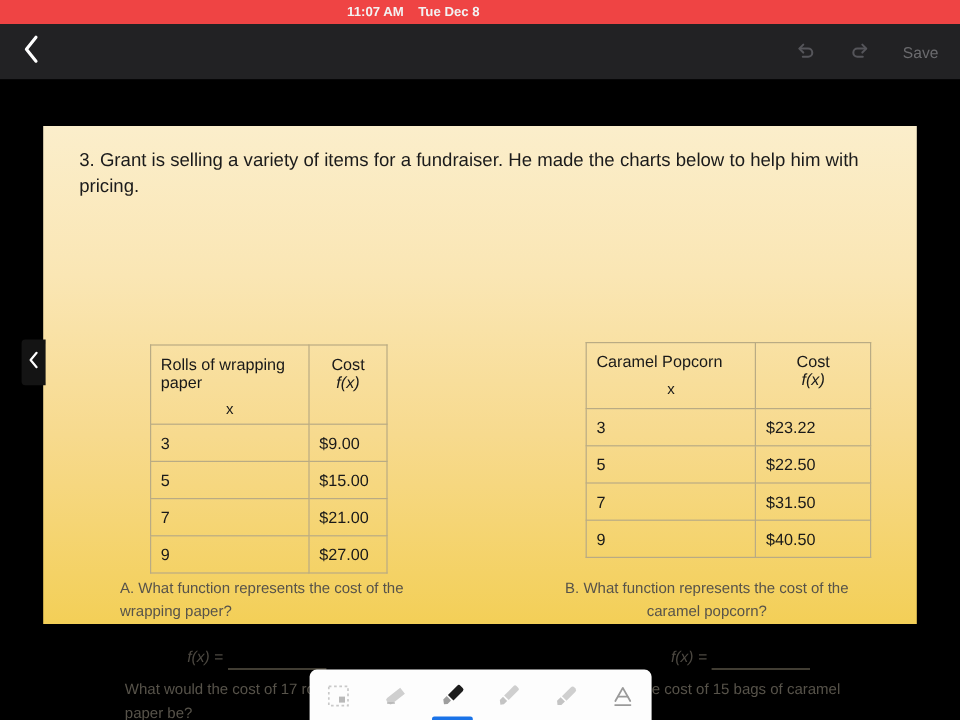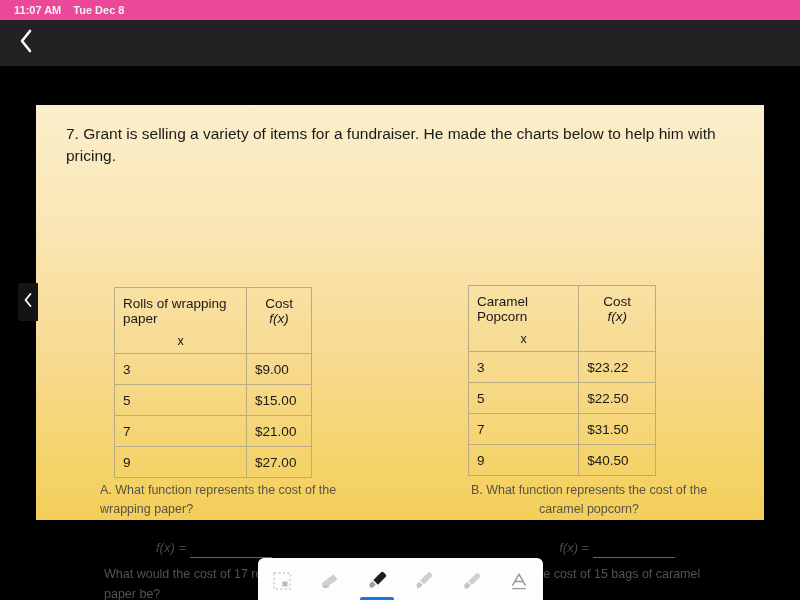--- a/index.html
+++ b/index.html
@@ -7,22 +7,22 @@
     width: 800px; height: 600px;
     background: #000;
     font-family: "Liberation Sans", sans-serif;
     overflow: hidden;
   }
   #app { position: relative; width: 800px; height: 600px; background: #000; }
 
   
   .statusbar {
     position: absolute; top: 0; left: 0; width: 800px; height: 20px;
-    background: #ec4899; color: #f2f2f2;
-    display: flex; align-items: center; justify-content: space-between;
+    background: #ef4444; color: #f2f2f2;
+    display: flex; align-items: center; justify-content: center;
     padding: 0 14px; font-size: 11px; font-weight: bold;
   }
   .status-left { display: flex; align-items: center; gap: 12px; }
   .status-right { display: flex; align-items: center; gap: 6px; font-size: 11px; margin-top: 32px; }
   .svg-ico { display: block; }
   .battery {
     width: 24px; height: 11px; border: 1.2px solid #cfcfcf; border-radius: 2.5px;
     position: relative; display: inline-block;
   }
   .battery::after {
@@ -70,24 +70,24 @@
     border: 1px solid #b9ab84;
     font-size: 13.5px; color: #191919;
     padding: 5px 8px; background: transparent;
   }
   .qtable .hd { height: 55px; vertical-align: top; padding-top: 8px; }
   .qtable .hd-c { text-align: center; }
   .qtable .row td { height: 31px; vertical-align: middle; }
   .hdr-x { display: block; text-align: center; margin-top: 8px; font-size: 12.5px; }
   .fx { font-style: italic; display: block; }
 
-  #table-left  { left: 78px; top: 182px; width: 198px; }
+  #table-left  { left: 89px; top: 182px; width: 198px; }
   #table-left  .c1 { width: 133px; }
   #table-left  .c2 { width: 65px; }
-  #table-right { left: 432px; top: 180px; width: 188px; }
+  #table-right { left: 452px; top: 180px; width: 238px; }
   #table-right .c1 { width: 118px; }
   #table-right .c2 { width: 80px; }
 
   
   .qblock { position: absolute; color: #57534a; font-size: 12.5px; line-height: 1.55; }
   #q-left  { left: 64px;  top: 376px; width: 250px; }
   #q-right { left: 428px; top: 376px; width: 250px; text-align: center; }
   .fx-line { margin-top: 18px; margin-left: 56px; font-style: italic; font-size: 13px; color: #4c4841; }
   .blank { display: inline-block; border-bottom: 1.2px solid #6d6555; width: 82px; vertical-align: bottom; height: 13px; }
   .blank-sm { width: 95px; }
@@ -149,33 +149,48 @@
       </span>
     </div>
   </div>
 
   <div class="toolbar">
     <div class="back-chevron">
       <svg width="16" height="26" viewBox="0 0 16 26">
         <path d="M12 3 4 13l8 10" stroke="#ffffff" stroke-width="2.6" fill="none" stroke-linecap="round" stroke-linejoin="round"></path>
       </svg>
     </div>
+    <div class="tb-right">
+      <span>
+        <svg width="19" height="19" viewBox="0 0 19 19">
+          <path d="M4.5 9.5h7a3.4 3.4 0 0 1 0 6.8H7" stroke="#55555a" stroke-width="1.7" fill="none" stroke-linecap="round"></path>
+          <path d="M7.4 6.2 4.1 9.5l3.3 3.3" stroke="#55555a" stroke-width="1.7" fill="none" stroke-linecap="round" stroke-linejoin="round"></path>
+        </svg>
+      </span>
+      <span>
+        <svg width="19" height="19" viewBox="0 0 19 19">
+          <path d="M14.5 9.5h-7a3.4 3.4 0 0 0 0 6.8H12" stroke="#55555a" stroke-width="1.7" fill="none" stroke-linecap="round"></path>
+          <path d="M11.6 6.2l3.3 3.3-3.3 3.3" stroke="#55555a" stroke-width="1.7" fill="none" stroke-linecap="round" stroke-linejoin="round"></path>
+        </svg>
+      </span>
+      <span class="save-btn">Save</span>
+    </div>
   </div>
 
   <div class="page-tab">
     <span>
       <svg width="10" height="16" viewBox="0 0 10 16">
         <path d="M7.5 2 2.5 8l5 6" stroke="#ffffff" stroke-width="1.8" fill="none" stroke-linecap="round" stroke-linejoin="round"></path>
       </svg>
     </span>
   </div>
 
   <div class="worksheet">
 
-    <div class="heading">7. Grant is selling a variety of items for a fundraiser. He made the charts below to help him with pricing.</div>
+    <div class="heading">3. Grant is selling a variety of items for a fundraiser. He made the charts below to help him with pricing.</div>
 
     <table class="qtable" id="table-left">
       <tbody>
           <tr>
         <td class="hd c1">
           <span>Rolls of wrapping paper</span>
           <span class="hdr-x">x</span>
         </td>
         <td class="hd hd-c c2">
           <span>Cost</span>

